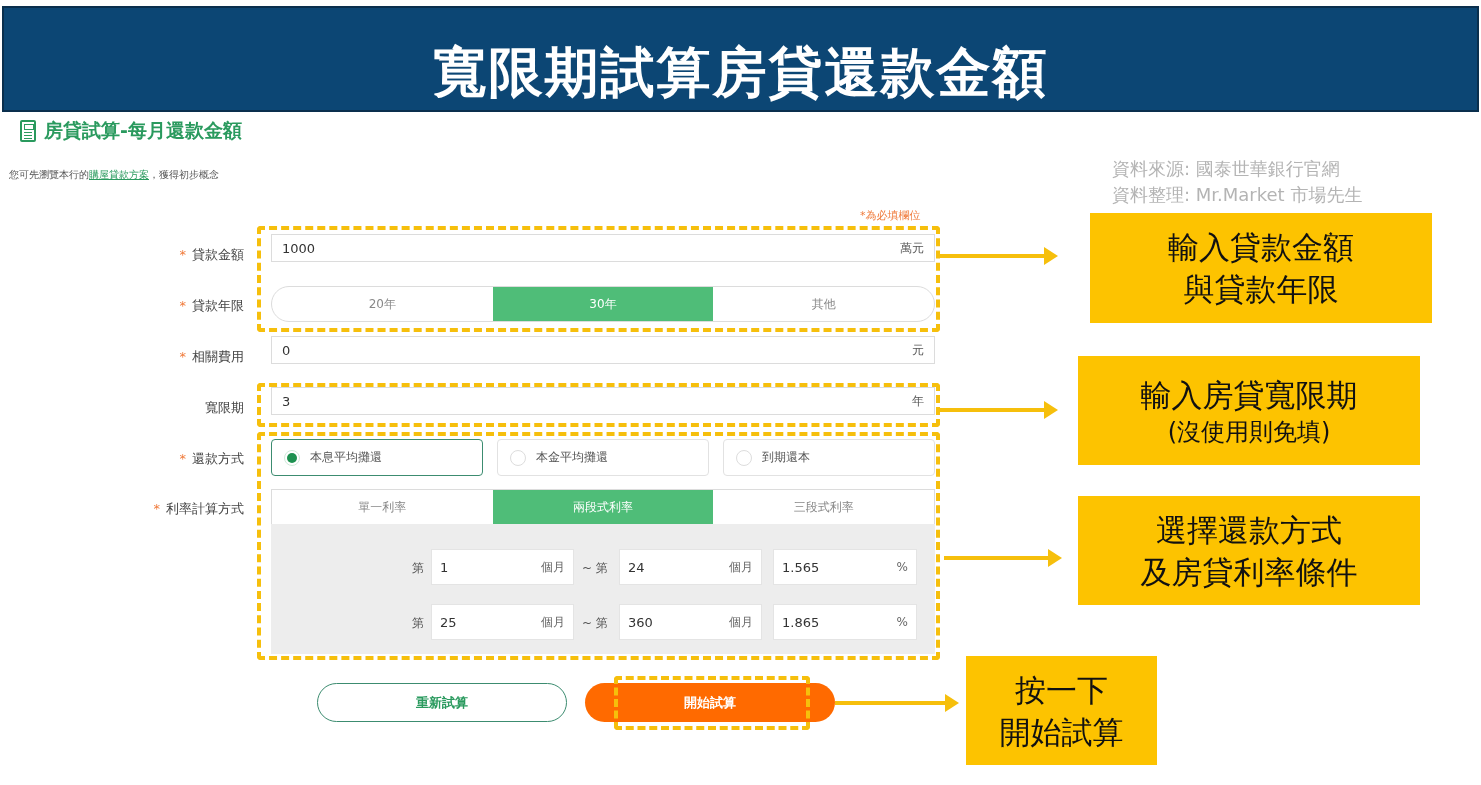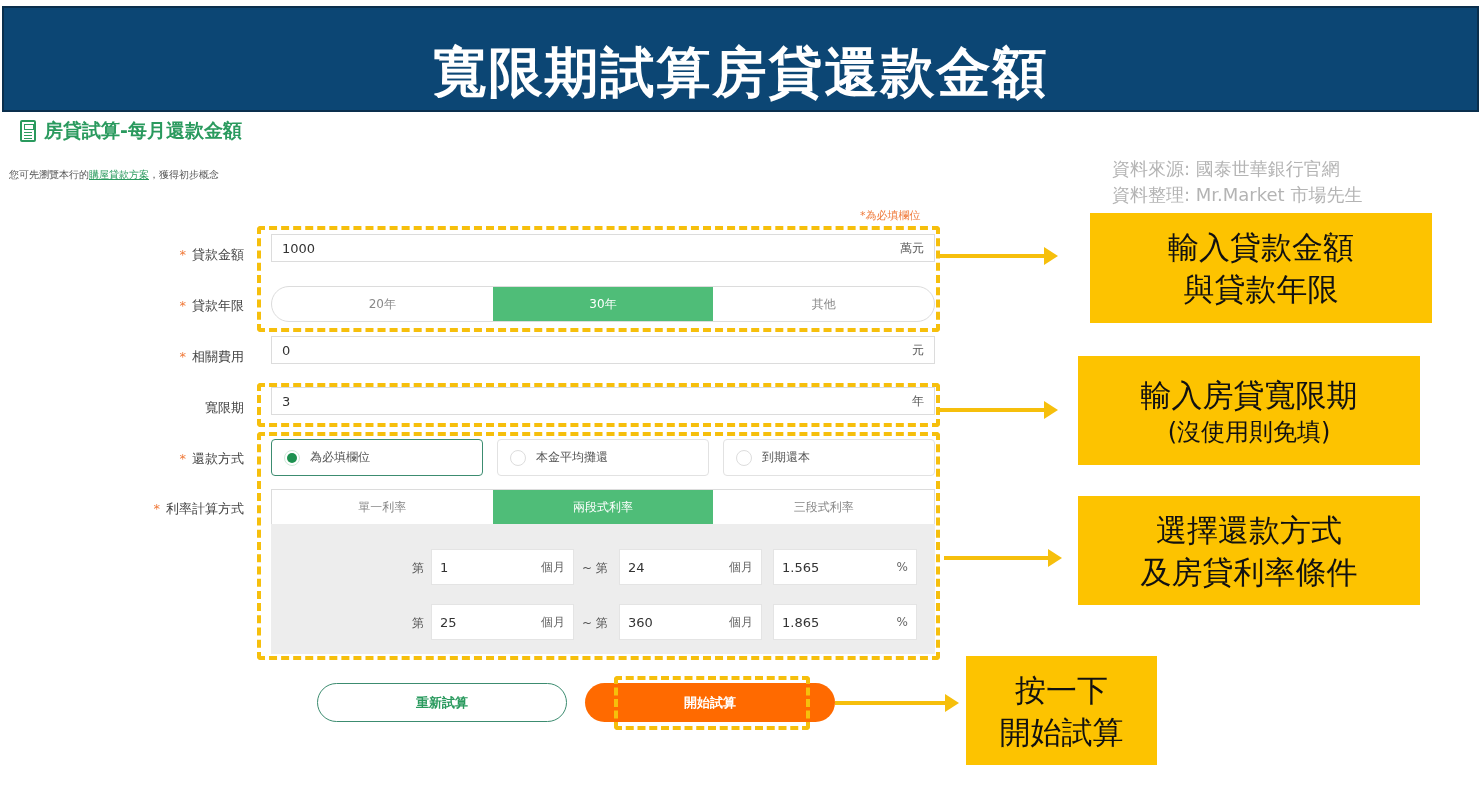--- a/index.html
+++ b/index.html
@@ -139,21 +139,21 @@
 <div class="input-box" style="left:271px; top:387px; width:664px;">
   <span>3</span>
   <span class="unit">年</span>
 </div>
 
 <div class="row-label" style="left:124px; top:450px;">
   <span class="star">*</span><span>還款方式</span>
 </div>
 <div class="radio-card active" style="left:271px; top:439px; width:212px;">
   <span class="radio-dot on"></span>
-  <span>為必填欄位</span>
+  <span>本息平均攤還</span>
 </div>
 <div class="radio-card" style="left:497px; top:439px; width:212px;">
   <span class="radio-dot"></span>
   <span>本金平均攤還</span>
 </div>
 <div class="radio-card" style="left:723px; top:439px; width:212px;">
   <span class="radio-dot"></span>
   <span>到期還本</span>
 </div>
 

